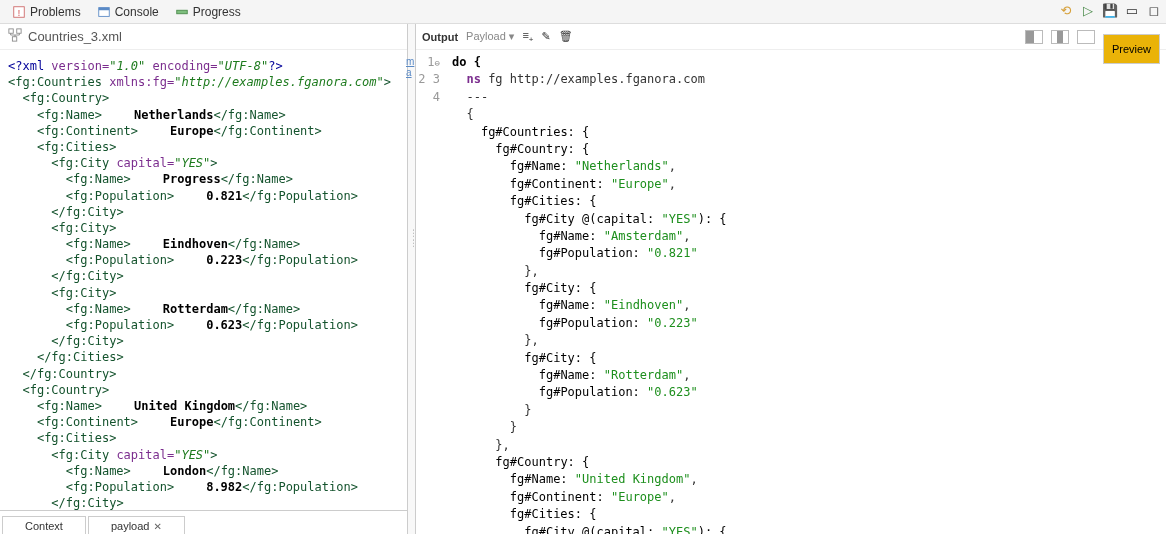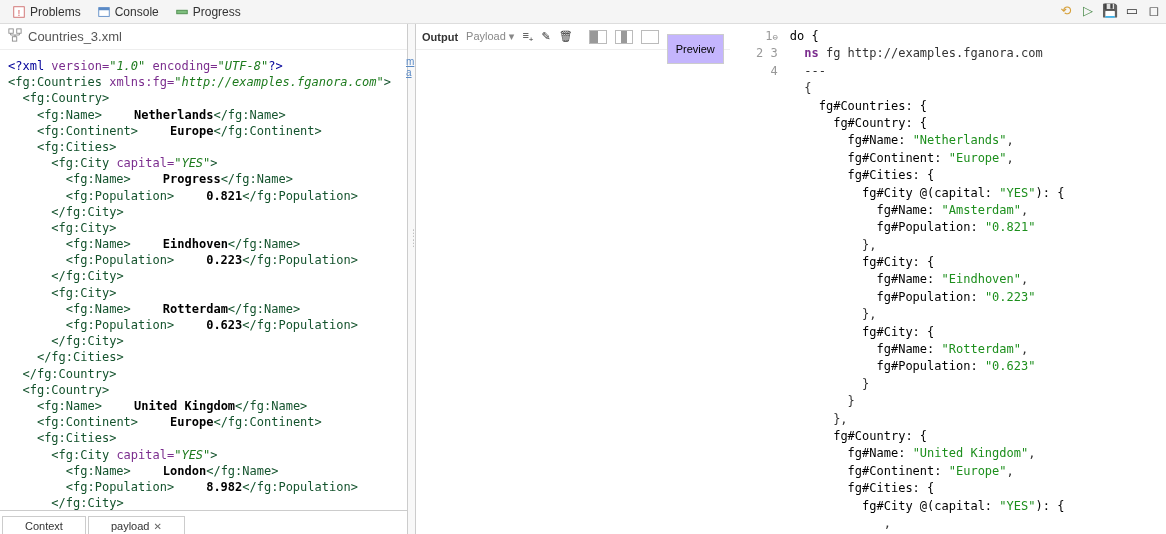--- a/index.html
+++ b/index.html
@@ -14,36 +14,36 @@
 .split { display:flex; height:calc(100% - 24px); }
 .left { width:408px; border-right:1px solid #ccc; display:flex; flex-direction:column; }
 .file-bar { height:26px; border-bottom:1px solid #eee; display:flex; align-items:center; padding-left:8px; gap:6px; font-size:13px; color:#555; }
 .xml { flex:1; padding:8px 8px 8px 8px; font-family: Menlo, Consolas, monospace; font-size:12px; line-height:1.35; overflow:hidden; white-space:pre; }
 .bottom-tabs { height:24px; border-top:1px solid #ccc; display:flex; align-items:flex-end; }
 .btab { padding:3px 22px; font-size:11px; border:1px solid #ccc; border-bottom:none; position:relative; top:1px; background:#fff; margin-left:2px; }
 .btab.first { border-right:1px solid #ccc; }
 .btab .bclose { font-size:10px; color:#666; margin-left:4px; }
 .mid { width:8px; background:#f8f8f8; border-right:1px solid #ccc; position:relative; }
 .mid-grip { position:absolute; top:40%; left:1px; color:#aaa; font-size:9px; }
-.right { flex:1; display:flex; flex-direction:row;gap:24px; }
+.right { flex:1; display:flex; flex-direction:column; }
 .out-toolbar { height:26px; border-bottom:1px solid #eee; display:flex; align-items:center; padding:0 6px; gap:8px; font-size:11px; }
 .out-toolbar .sep { flex:1; }
-.preview-btn { border:1px solid #ccc; padding:8px 8px; background:#c4b5fd; font-size:11px;margin-top:24px; }
+.preview-btn { border:1px solid #ccc; padding:8px 8px; background:#eab308; font-size:11px;margin-top:24px; }
 .tog-icon { width:18px; height:14px; border:1px solid #bbb; display:inline-block; }
 .code-row { display:flex; flex:1; overflow:hidden; }
 .code-col { font-family: Menlo, Consolas, monospace; font-size:12px; line-height:1.45; padding:4px 0 4px 0; }
 .gutter { width:30px; text-align:right; color:#999; padding-right:6px; user-select:none; }
 .dw { width:200px; white-space:pre; padding-right:6px; }
 .json { flex:1; white-space:pre; padding-left:6px; }
 .c-decl { color:#009; }
 .c-tag { color:#14532d; }
 .c-attr { color:#7b2d8e; }
 .c-str { color:#1d7a1d; font-style:italic; }
 .c-num, .c-text { color:#000; font-weight:bold;margin-left:32px; }
-.c-key { color:#000; font-weight:normal; }
+.c-key { color:#000; font-weight:bold; }
 .c-kw { color:#7b2d8e; font-weight:bold; }
 .c-pay { color:#c58a15; }
 .c-hash { color:#000; }
 .c-val { color:#1d8f1d; }
 .fade { color:#888; }
 .small-svg { width:14px; height:14px; }
 </style>
 </head>
 <body>
 

